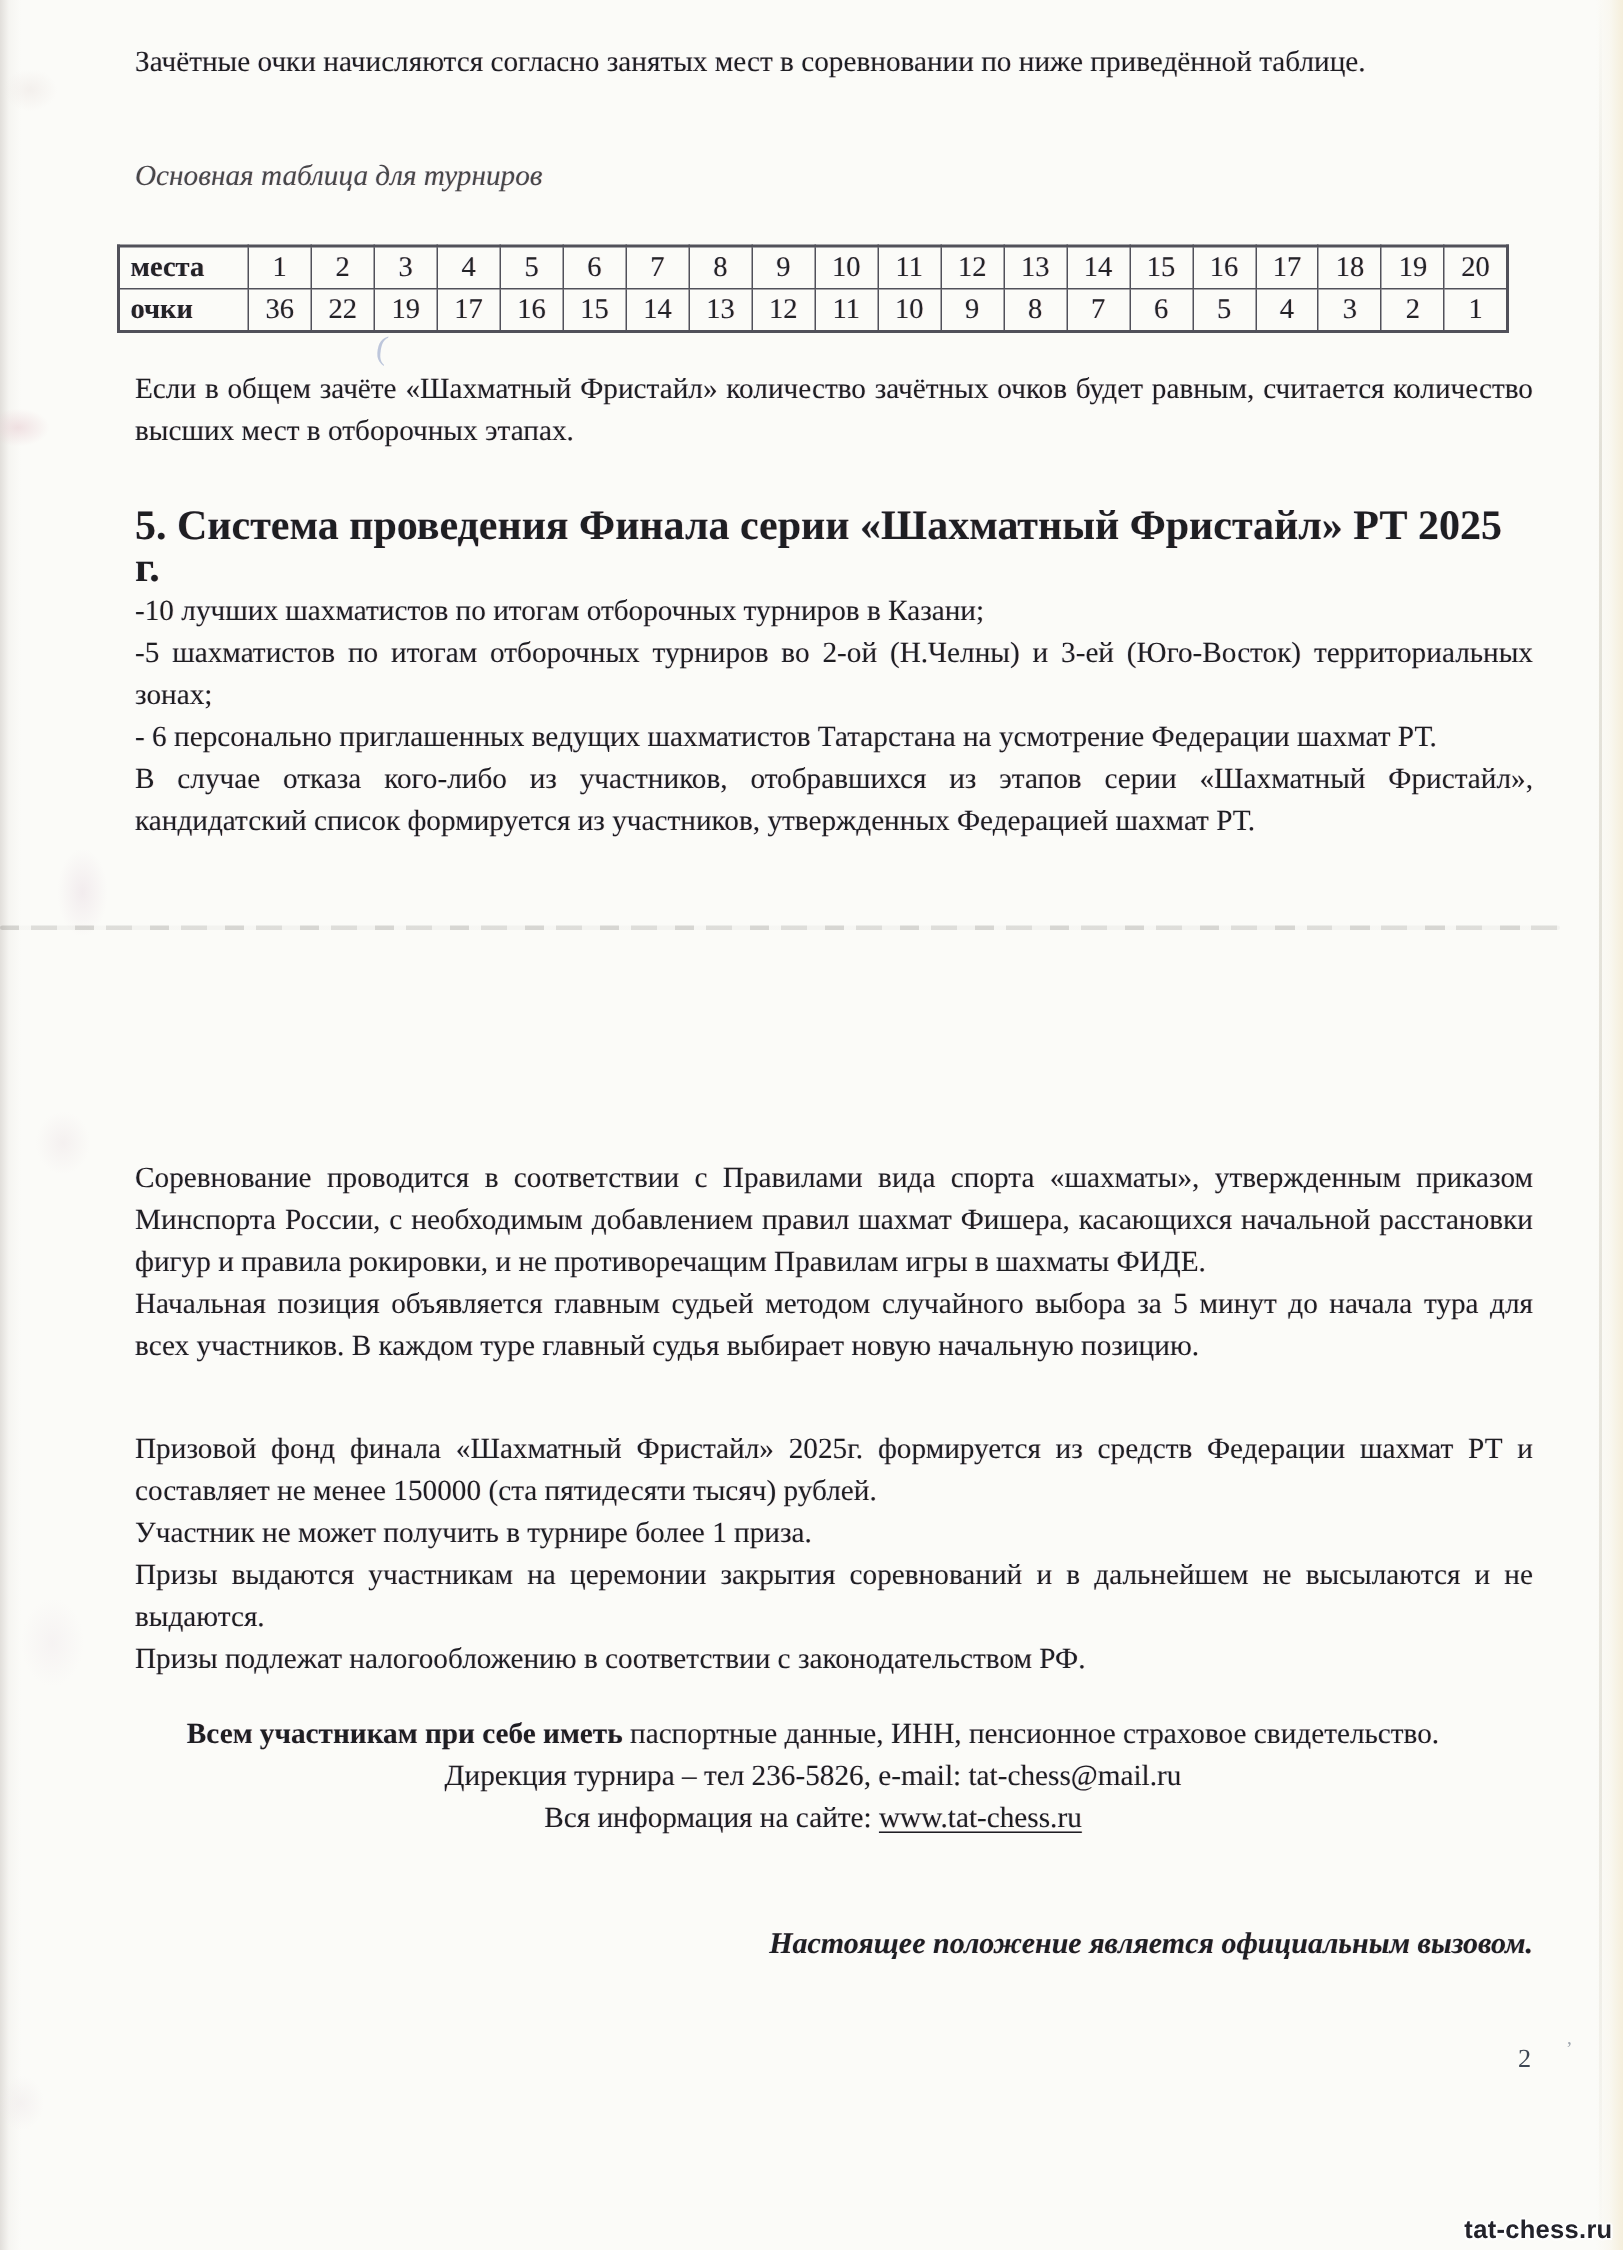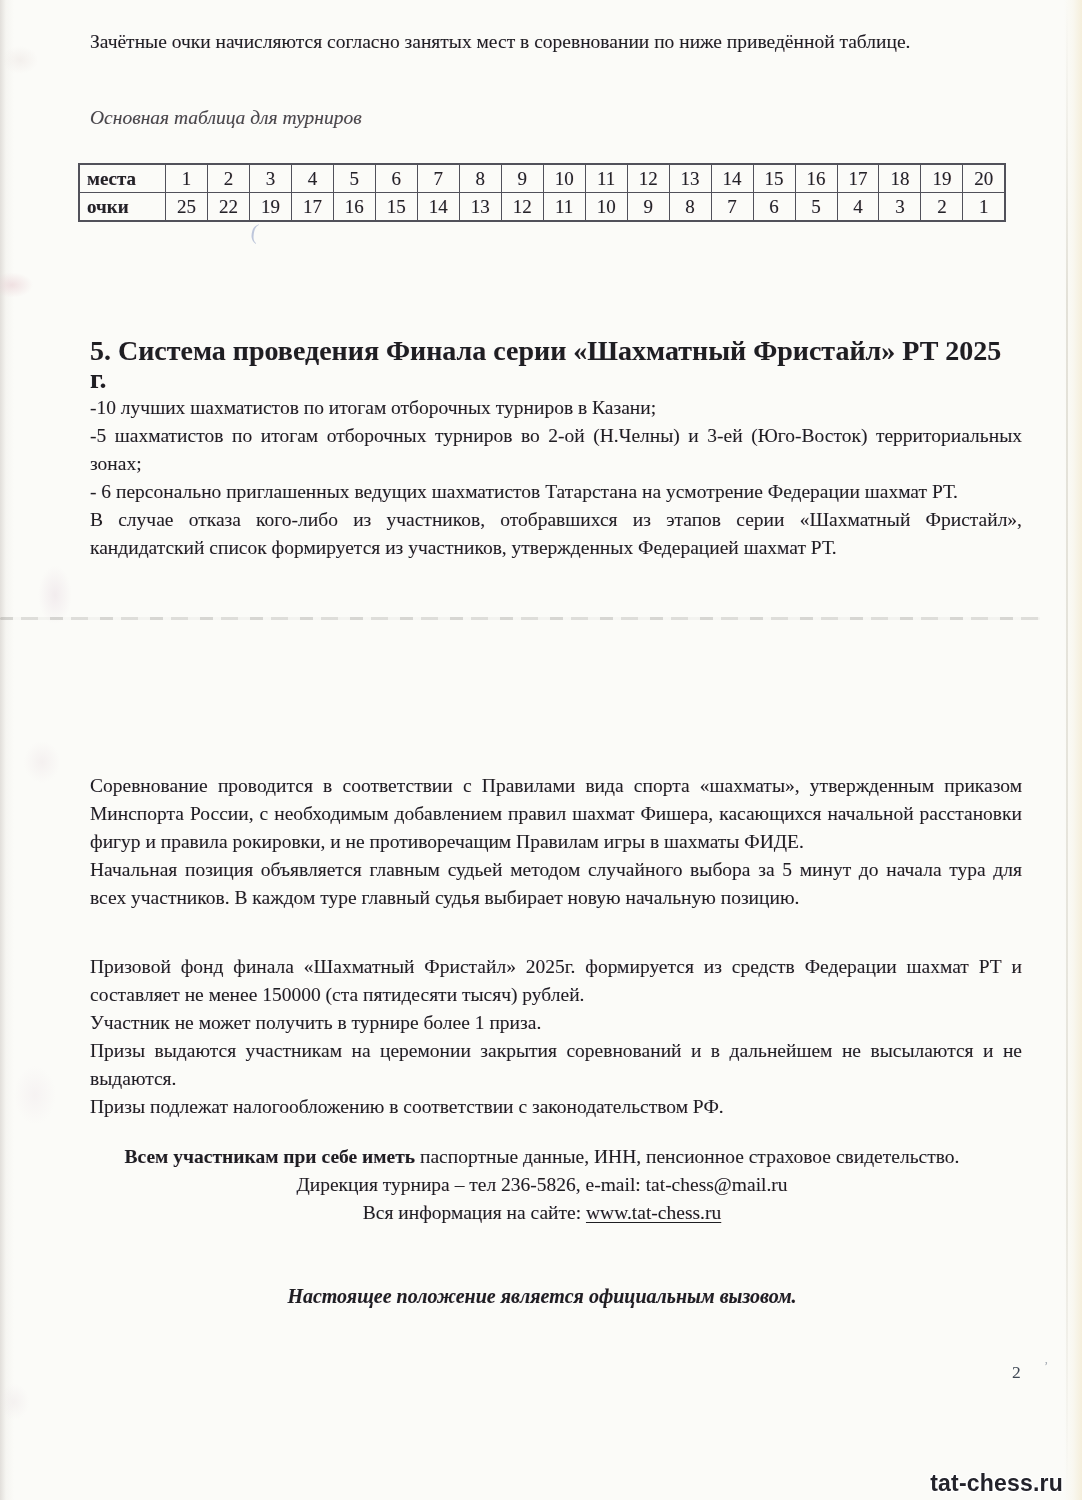--- a/index.html
+++ b/index.html
@@ -27,21 +27,21 @@
     text-shadow:0.5px 0 rgba(190,70,70,.15), -0.5px 0 rgba(70,90,190,.15);
   }
   .txt p{margin:0;}
   .just{text-align:justify;text-align-last:left;}
   .indent1{text-indent:6px;}
   .caption{font-style:italic;color:#474749;}
   .heading{font-weight:bold;font-size:28px;}
   .center-block{text-align:center;left:62px;width:960px;}
   .b{font-weight:bold;}
   .link{text-decoration:underline;text-underline-offset:3px;}
-  .official{font-weight:bold;font-style:italic;font-size:20px;}
+  .official{font-weight:bold;font-style:italic;font-size:20px;text-align:right;}
 
   table.points{
     position:absolute;left:78px;top:163px;
     border-collapse:collapse;table-layout:fixed;
     width:928px;
     border:2px solid #51515a;
   }
   table.points td{
     border:1.6px solid #51515a;
     height:27px;
@@ -52,23 +52,23 @@
   }
   table.points td.lbl{
     width:78px;font-weight:bold;text-align:left;padding-left:7px;
   }
 
   .pagenum{
     position:absolute;left:1012px;top:1362px;
     font-size:17.5px;color:#3e4754;
   }
   .watermark{
-    position:absolute;right:19px;bottom:3px;
+    position:absolute;right:7px;bottom:3px;
     font-family:"Liberation Sans","DejaVu Sans",sans-serif;
-    font-weight:bold;font-size:23px;letter-spacing:0.2px;
+    font-weight:bold;font-size:17px;letter-spacing:0.2px;
     color:#23232b;
     text-shadow:-1px -1px 0 #fff,1px -1px 0 #fff,-1px 1px 0 #fff,1px 1px 0 #fff,0 -1.4px 0 #fff,0 1.4px 0 #fff,-1.4px 0 0 #fff,1.4px 0 0 #fff;
   }
 
   .smudge{
     position:absolute;left:0;top:617px;width:1040px;height:3px;
     background:repeating-linear-gradient(90deg,
       rgba(118,116,110,.32) 0 13px, rgba(118,116,110,.04) 13px 21px,
       rgba(118,116,110,.26) 21px 38px, rgba(118,116,110,.07) 38px 50px);
     border-radius:2px;opacity:.85;
@@ -120,21 +120,21 @@
           <td>14</td>
           <td>15</td>
           <td>16</td>
           <td>17</td>
           <td>18</td>
           <td>19</td>
           <td>20</td>
         </tr>
       <tr>
         <td class="lbl">очки</td>
-      <td>25</td>
+      <td>36</td>
           <td>22</td>
           <td>19</td>
           <td>17</td>
           <td>16</td>
           <td>15</td>
           <td>14</td>
           <td>13</td>
           <td>12</td>
           <td>11</td>
           <td>10</td>
@@ -146,20 +146,23 @@
           <td>4</td>
           <td>3</td>
           <td>2</td>
           <td>1</td>
         </tr>
     </tbody>
   </table>
 
   <div class="squiggle">(</div>
 
+  <div class="txt just" style="top:246px">
+    <p>Если в общем зачёте «Шахматный Фристайл» количество зачётных очков будет равным, считается количество высших мест в отборочных этапах.</p>
+  </div>
 
   <div class="txt heading" style="top:337px">
     <p>5. Система проведения Финала серии «Шахматный Фристайл» РТ 2025 г.</p>
   </div>
 
   <div class="txt just" style="top:394px">
     <p>-10 лучших шахматистов по итогам отборочных турниров в Казани;</p>
     <p>-5 шахматистов по итогам отборочных турниров во 2-ой (Н.Челны) и 3-ей (Юго-Восток) территориальных зонах;</p>
     <p>- 6 персонально приглашенных ведущих шахматистов Татарстана на усмотрение Федерации шахмат РТ.</p>
     <p>В случае отказа кого-либо из участников, отобравшихся из этапов серии «Шахматный Фристайл», кандидатский список формируется из участников, утвержденных Федерацией шахмат РТ.</p>

